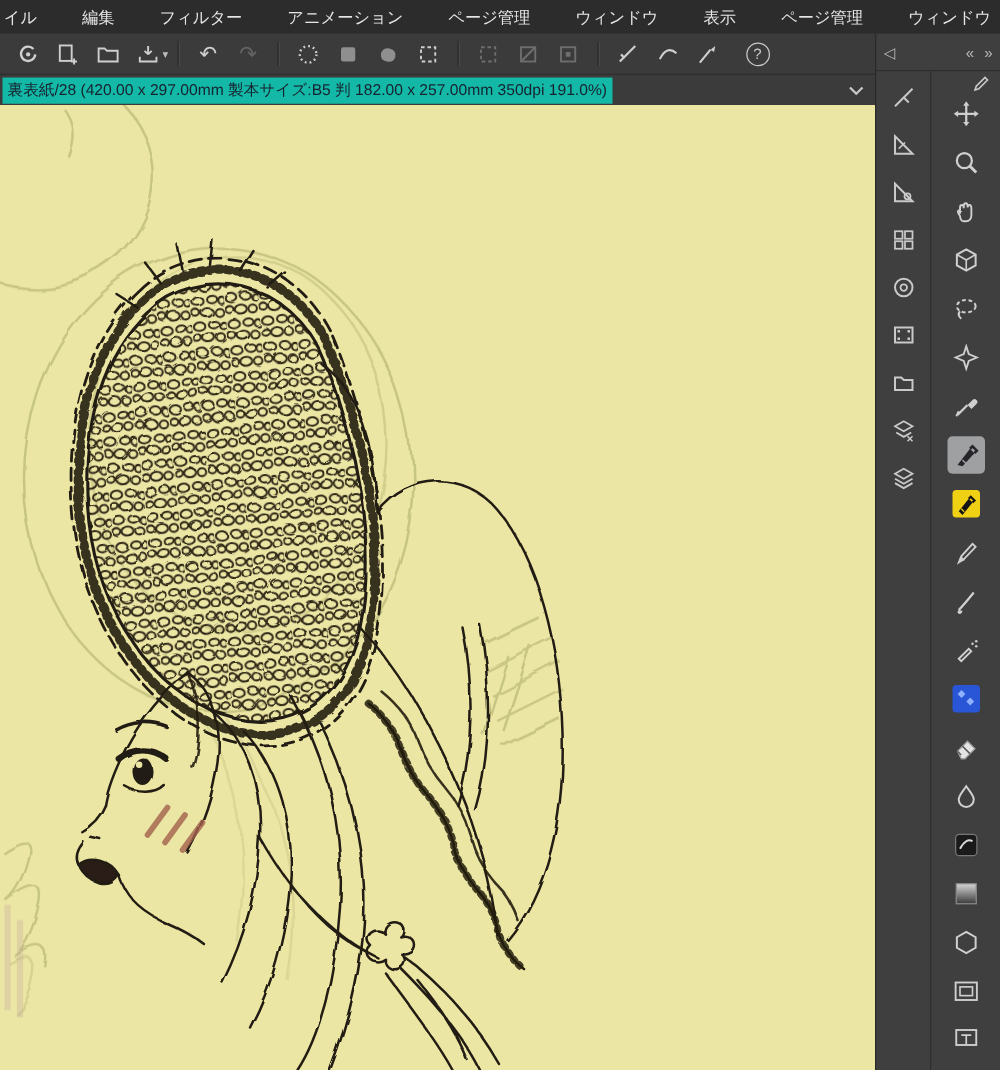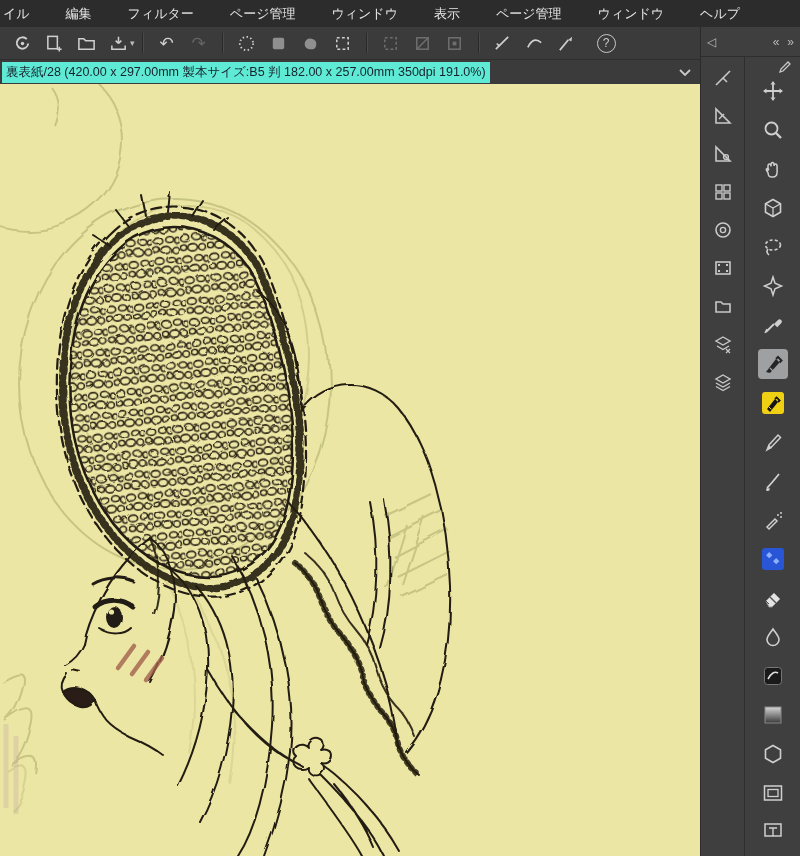--- a/index.html
+++ b/index.html
@@ -17,21 +17,21 @@
   .tbtn svg{width:19px;height:19px;}
   .tsep{width:1px;height:20px;background:#2a2a2a;border-right:1px solid #4a4a4a;margin:0 7px;}
   .glyph{color:#cfcfcf;font-size:17px;line-height:1;}
   .glyph.dim{color:#646464;}
   .caret{color:#bdbdbd;font-size:9px;margin-left:-4px;}
   .helpc{width:17px;height:17px;border:1.5px solid #c9c9c9;border-radius:50%;color:#c9c9c9;
          font-size:12px;display:flex;align-items:center;justify-content:center;margin-left:14px;}
   
   .infobar{position:absolute;left:0;top:59px;width:700px;height:25px;background:#3b3b3b;
            border-top:1px solid #2e2e2e;display:flex;align-items:center;box-sizing:border-box;}
-  .docinfo{margin-left:2px;font-size:12.5px;color:#17222f;background:#5eead4;padding:2px 4px;
+  .docinfo{margin-left:2px;font-size:12.5px;color:#17222f;background:#14b8a6;padding:2px 4px;
            white-space:nowrap;overflow:hidden;}
   .infobar .chev{margin-left:auto;margin-right:8px;display:flex;align-items:center;}
   
   .canvas{position:absolute;left:0;top:84px;width:700px;height:772px;background:#ece6a4;overflow:hidden;}
   .canvas svg{display:block;width:700px;height:772px;}
   
   .rightpanel{position:absolute;left:700px;top:27px;width:100px;height:829px;background:#3f3f3f;
               box-sizing:border-box;border-left:1px solid #2a2a2a;display:flex;flex-direction:column;}
   .rp-head{height:30px;display:flex;align-items:center;color:#b9b9b9;font-size:12px;
            border-bottom:1px solid #2e2e2e;padding:0 6px;box-sizing:border-box;}
@@ -53,20 +53,21 @@
 </style>
 </head>
 <body>
 
 <div class="app">
 
   <header class="menubar">
     <span class="mitem">イル</span>
     <span class="mitem">編集</span>
     <span class="mitem">フィルター</span>
+    <span class="mitem">アニメーション</span>
     <span class="mitem">ページ管理</span>
     <span class="mitem">ウィンドウ</span>
     <span class="mitem">表示</span>
     <span class="mitem">ページ管理</span>
     <span class="mitem">ウィンドウ</span>
     <span class="mitem">ヘルプ</span>
   </header>
 
   <div class="toolbar">
     <span class="tbtn">

